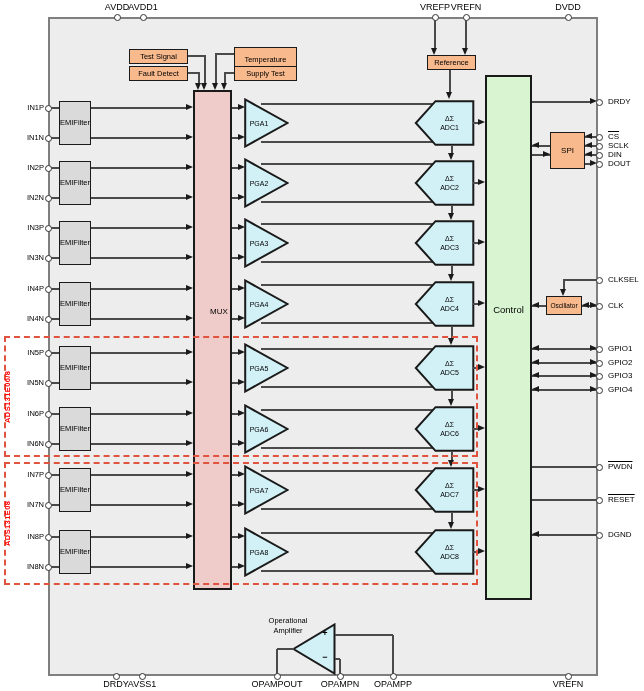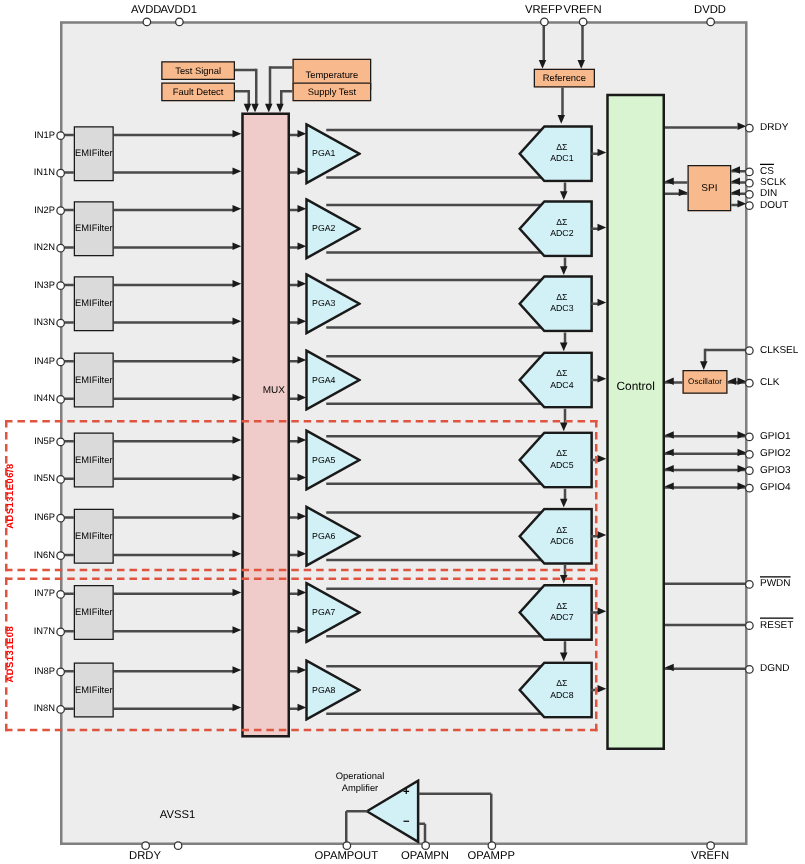--- a/index.html
+++ b/index.html
@@ -180,21 +180,21 @@
   <div class="vwire" style="left:392.4px;top:635px;height:41px"></div>
   <div class="wire" style="left:335px;top:634.4px;width:58px"></div>
 
   <div class="pin" style="left:112.5px;top:672.5px"></div>
   <div class="pin" style="left:138.5px;top:672.5px"></div>
   <div class="pin" style="left:273.5px;top:672.5px"></div>
   <div class="pin" style="left:336.5px;top:672.5px"></div>
   <div class="pin" style="left:389.5px;top:672.5px"></div>
   <div class="pin" style="left:564.5px;top:672.5px"></div>
   <div class="lbl tb cen" style="left:76px;top:679px;width:80px">DRDY</div>
-  <div class="lbl tb cen" style="left:102px;top:646px;width:80px">AVSS1</div>
+  <div class="lbl tb cen" style="left:102px;top:679px;width:80px">AVSS1</div>
   <div class="lbl tb cen" style="left:237px;top:679px;width:80px">OPAMPOUT</div>
   <div class="lbl tb cen" style="left:300px;top:679px;width:80px">OPAMPN</div>
   <div class="lbl tb cen" style="left:353px;top:679px;width:80px">OPAMPP</div>
   <div class="lbl tb cen" style="left:528px;top:679px;width:80px">VREFN</div>
 
   <div class="ch" style="top: 123px;">
     <div class="lbl lp" style="top:-20px">IN1P</div>
     <div class="lbl lp" style="top:10px">IN1N</div>
     <div class="pin" style="left:44.5px;top:-18.5px"></div>
     <div class="pin" style="left:44.5px;top:11.5px"></div>

